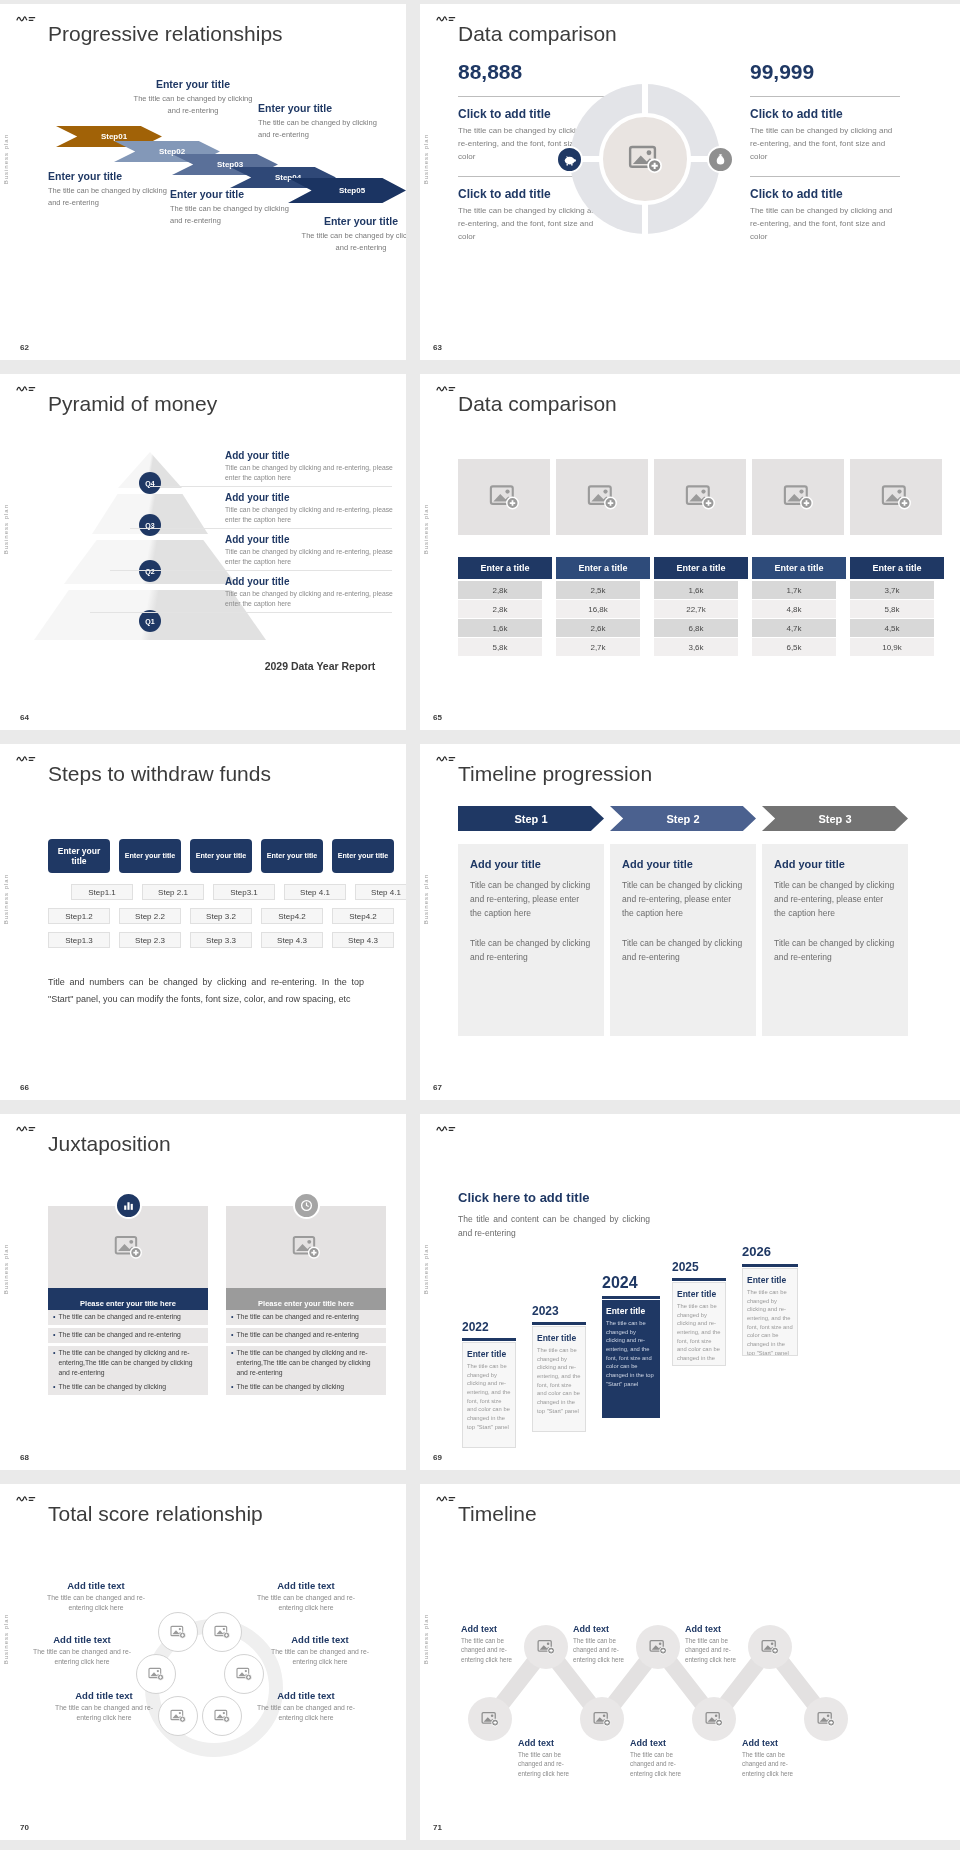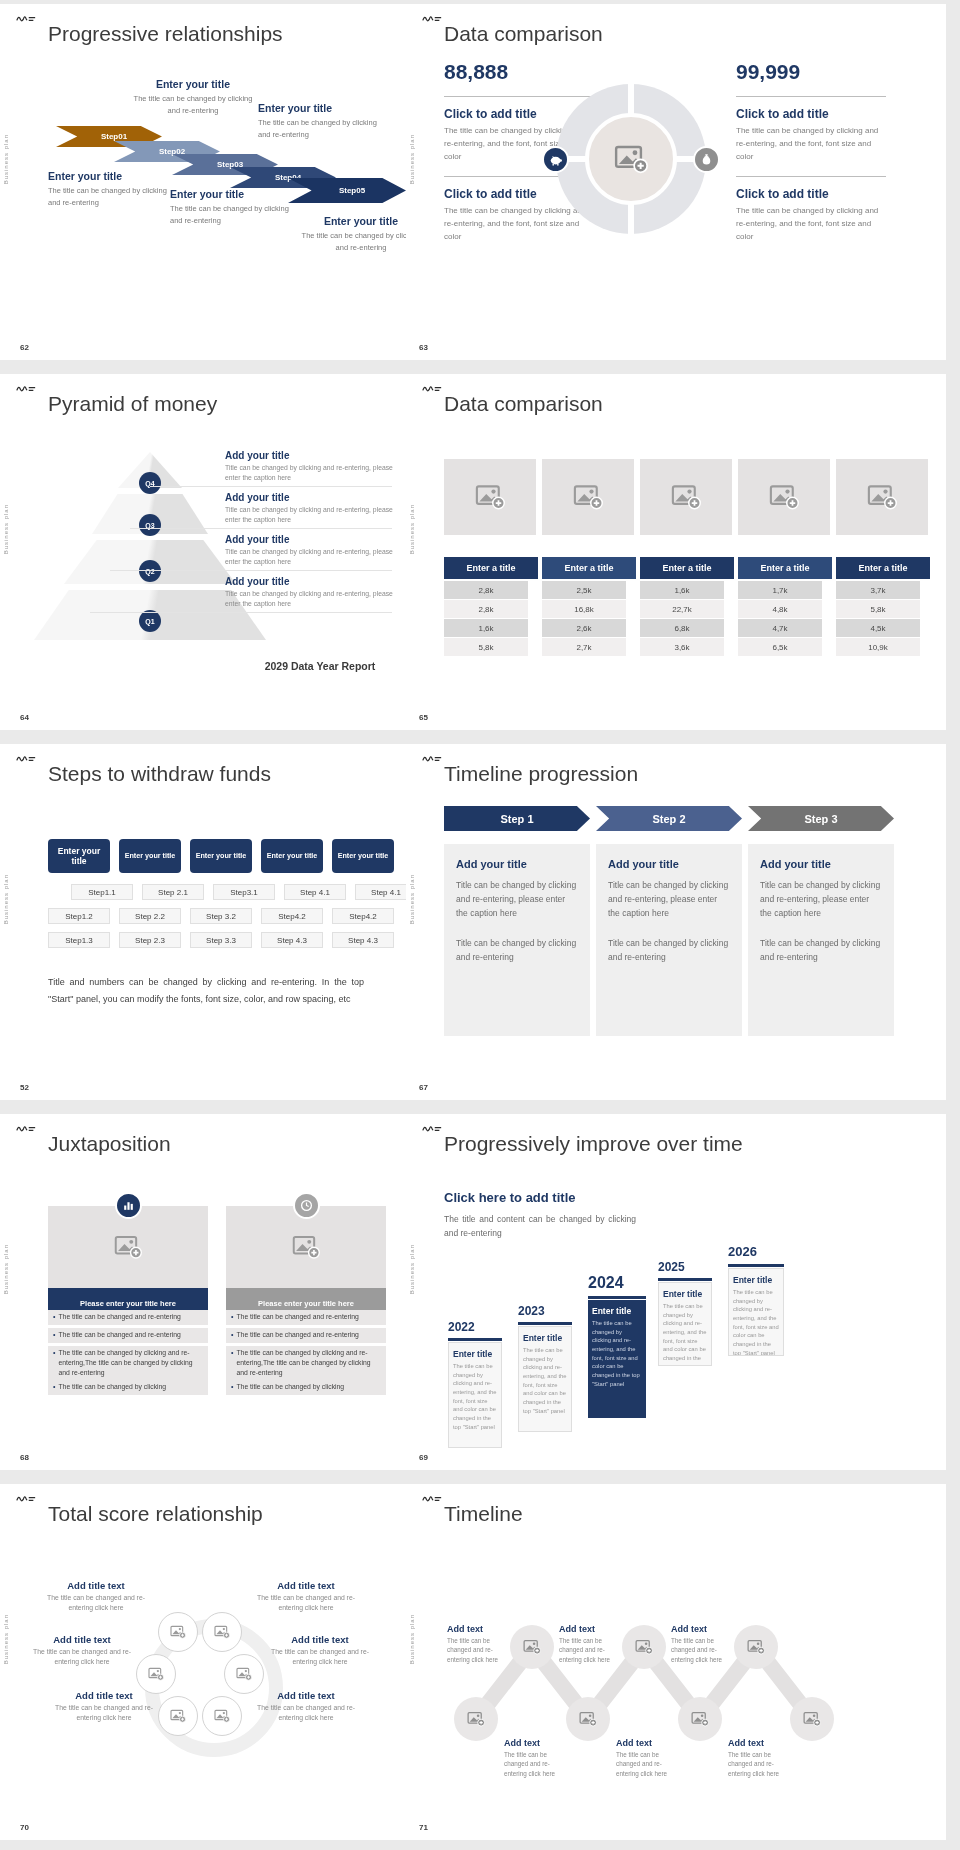--- a/index.html
+++ b/index.html
@@ -1,17 +1,17 @@
 <!DOCTYPE html>
 <html><head>
 <meta charset="utf-8">
 <style>
   html,body{margin:0;padding:0;}
   body{width:960px;min-height:1850px;background:#eaeaea;font-family:"Liberation Sans",sans-serif;padding-top:4px;box-sizing:border-box;}
-  .row{display:flex;margin-bottom:14px;}
+  .row{display:flex;gap:14px;margin-bottom:14px;}
   .slide{position:relative;background:#fff;height:356px;overflow:hidden;flex:none;}
   .sl-l{width:406px;}
   .sl-r{width:540px;}
   
   .logo{position:absolute;left:15px;top:9px;width:22px;height:11px;color:#2d2d2d;}
   .vert{position:absolute;left:3px;top:130px;font-size:6px;color:#9a9a9a;writing-mode:vertical-rl;transform:rotate(180deg);letter-spacing:1px;}
   .stitle{position:absolute;top:18px;margin:0;font-size:21px;font-weight:400;color:#3c3c3c;}
   .sl-l .stitle{left:48px;}
   .sl-r .stitle{left:38px;}
   .pnum{position:absolute;bottom:8px;font-size:8px;font-weight:700;color:#3d3d3d;}
@@ -381,21 +381,21 @@
       <div class="c66 k1 r1">Step 2.2</div>
       <div class="c66 k2 r1">Step 3.2</div>
       <div class="c66 k3 r1">Step4.2</div>
       <div class="c66 k4 r1">Step4.2</div>
       <div class="c66 k0 r2">Step1.3</div>
       <div class="c66 k1 r2">Step 2.3</div>
       <div class="c66 k2 r2">Step 3.3</div>
       <div class="c66 k3 r2">Step 4.3</div>
       <div class="c66 k4 r2">Step 4.3</div>
       <div class="note66">Title and numbers can be changed by clicking and re-entering. In the top "Start" panel, you can modify the fonts, font size, color, and row spacing, etc</div>
-      <div class="pnum">52</div>
+      <div class="pnum">66</div>
     </section>
 
     <section class="slide sl-r">
       <svg class="logo">
           <use href="#i-logo"></use>
         </svg>
       <div class="vert">Business plan</div>
       <h2 class="stitle">Timeline progression</h2>
       <div class="arr67 a1">Step 1</div>
       <div class="arr67 a2">Step 2</div>
@@ -482,21 +482,20 @@
           <span>The title can be changed by clicking</span>
         </div>
       <div class="pnum">68</div>
     </section>
 
     <section class="slide sl-r">
       <svg class="logo">
           <use href="#i-logo"></use>
         </svg>
       <div class="vert">Business plan</div>
-      <h2 class="stitle">Progressively improve over time</h2>
       <div class="lead69h">Click here to add title</div>
       <div class="lead69b">The title and content can be changed by clicking and re-entering</div>
 
       <div class="yl" style="left:42px;top:206px;">2022</div>
       <div class="yline" style="left:42px;top:224px;"></div>
       <div class="ybox" style="left:42px;top:228px;height:106px;">
         <div class="h">Enter title</div>
         <div class="b">The title can be changed by clicking and re-entering, and the font, font size and color can be changed in the top "Start" panel</div>
       </div>
 

